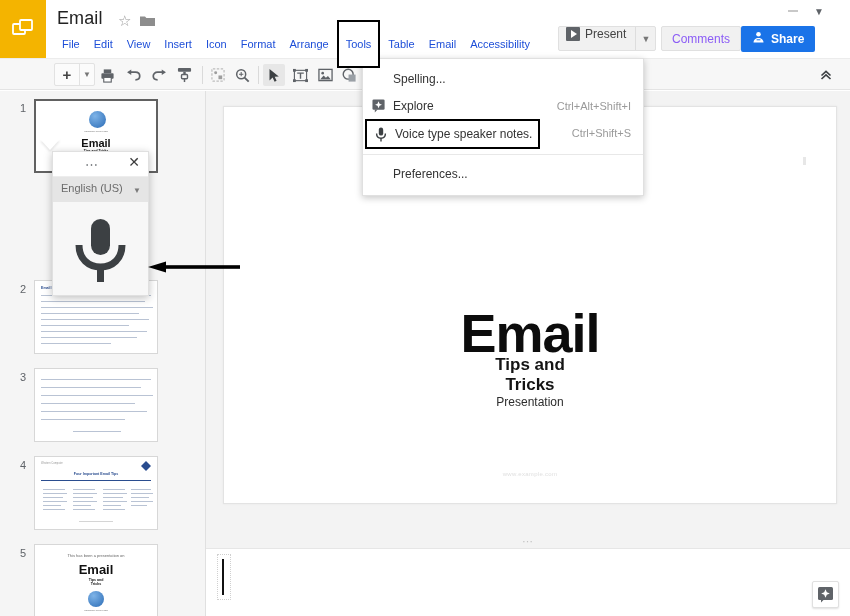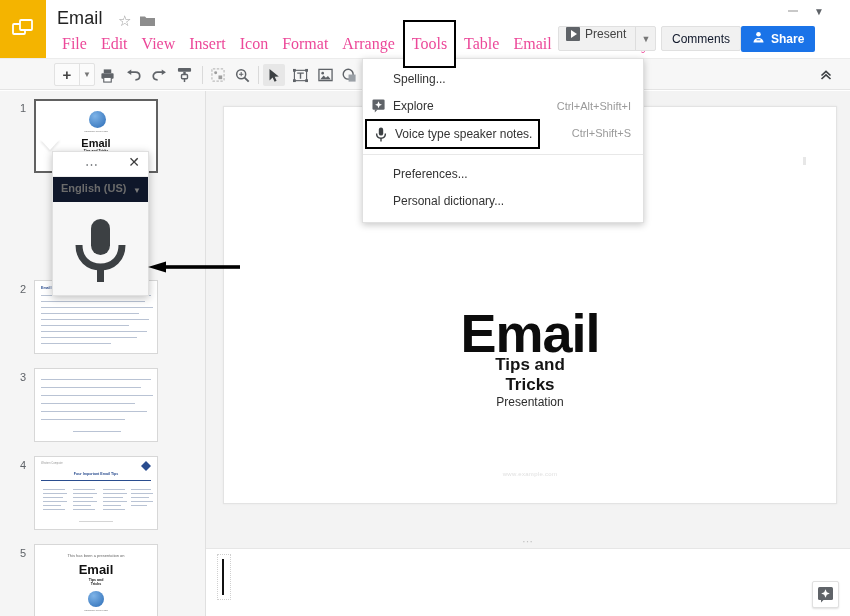--- a/index.html
+++ b/index.html
@@ -23,41 +23,41 @@
 
   #doc-title {
     position: absolute; left: 57px; top: 8px;
     font-size: 18px; color: #222; letter-spacing: .1px;
   }
   #star-icon { position: absolute; left: 118px; top: 12px; color: #9b9b9b; font-size: 15px; }
   #folder-icon { position: absolute; left: 140px; top: 13px; }
 
   #menubar { position: absolute; left: 55px; top: 33px; height: 22px; display: flex; align-items: center; }
   .menu-item {
-    font-size: 16px; color: #ec4899; padding: 2px 7px; white-space: nowrap;
-    line-height: 16px; cursor: default; font-family: Liberation Serif, serif;
+    font-size: 11px; color: #1d4ed8; padding: 2px 7px; white-space: nowrap;
+    line-height: 16px; cursor: default;
   }
   .menu-item.boxed {
     border: 2.5px solid #000; padding: 14px 7px; margin: 0 1px;
     background: #fff; position: relative; z-index: 40;
   }
 
   #present-group {
     position: absolute; left: 558px; top: 26px; height: 25px;
     display: flex; align-items: stretch; background: #f1f1f1;
     border: 1px solid #e0e0e0; border-radius: 2px;
   }
   #present-btn { display: flex; align-items: flex-start; gap: 5px; padding: 0 9px 0 7px; font-size: 12px; color: #444; }
   #present-caret { width: 20px; border-left: 1px solid #ddd; display: flex; align-items: center; justify-content: center; color: #777; font-size: 9px; }
   .play-glyph { width: 14px; height: 14px; background: #5f6368; border-radius: 1px; display: inline-flex; align-items: center; justify-content: center; }
   .play-glyph i { width: 0; height: 0; border-left: 6px solid #fff; border-top: 4px solid transparent; border-bottom: 4px solid transparent; display: block; margin-left: 1px; }
 
   #comments-btn {
     position: absolute; left: 661px; top: 26px; height: 25px; padding: 0 10px;
-    display: flex; align-items: center; font-size: 12px; color: #0f172a;
+    display: flex; align-items: center; font-size: 12px; color: #8b5cf6;
     background: #f1f1f1; border: 1px solid #e0e0e0; border-radius: 2px;
   }
   #share-btn {
     position: absolute; left: 741px; top: 26px; height: 26px; padding: 0 11px;
     display: flex; align-items: center; gap: 6px; font-size: 12px; font-weight: bold;
     color: #fff; background: #1a73e8; border-radius: 2px;
   }
   #account-caret { position: absolute; left: 814px; top: 6px; color: #5f6368; font-size: 10px; }
   #account-dash { position: absolute; left: 788px; top: 10px; width: 10px; height: 2px; background: #c8c8c8; }
 
@@ -133,21 +133,21 @@
   .mrow.highlight .mlabel { left: 28px; text-align: right; }
 
   
   #voice-popup {
     position: absolute; left: 52px; top: 151px; width: 97px; height: 145px;
     background: #f7f7f7; border: 1px solid #e0e0e0; box-shadow: 0 2px 8px rgba(0,0,0,.25); z-index: 50;
   }
   #voice-topbar { position: relative; height: 25px; background: #fff; border-bottom: 1px solid #ededed; }
   #voice-dots { position: absolute; left: 32px; top: 5px; color: #5f6368; font-size: 13px; letter-spacing: 1.5px; }
   #voice-close { position: absolute; right: 8px; top: 3px; color: #3c3c3c; font-size: 14px; line-height: 14px; }
-  #voice-lang { position: relative; height: 25px; background: #0f172a; font-weight: bold; }
+  #voice-lang { position: relative; height: 25px; background: #e5e5e5; }
   #voice-lang-label { position: absolute; left: 8px; top: 5px; font-size: 11px; color: #6b6b6b; }
   #voice-lang-caret { position: absolute; left: 80px; top: 9px; font-size: 8px; color: #7a7a7a; }
   #mic-wrap { position: absolute; left: 0; top: 50px; width: 100%; height: 95px; display: flex; align-items: center; justify-content: center; }
   #tooltip-tail {
     position: absolute; left: 40px; top: 139px; width: 0; height: 0;
     border-left: 10px solid transparent; border-right: 10px solid transparent;
     border-top: 11px solid #fff; z-index: 52; filter: drop-shadow(0 2px 1px rgba(0,0,0,.10));
   }
   #voice-tooltip {
     position: absolute; left: 49px; top: 300px; width: 103px; height: 36px;
@@ -467,23 +467,20 @@
         <span class="mlabel">Voice type speaker notes.</span>
       </div>
       <span class="maccel" style="position:absolute;right:12px;top:8px;color:#9a9a9a;font-size:11px">Ctrl+Shift+S</span>
     </div>
 
     <div class="msep"></div>
 
     <div class="mrow">
       <span class="mlabel">Preferences...</span>
     </div>
-    <div class="mrow">
-      <span class="mlabel">Personal dictionary...</span>
-    </div>
   </div>
 
   <div id="voice-popup">
     <div id="voice-topbar">
       <div id="voice-dots">⋯</div>
       <div id="voice-close">✕</div>
     </div>
     <div id="voice-lang">
       <span id="voice-lang-label">English (US)</span>
       <span id="voice-lang-caret">▼</span>

